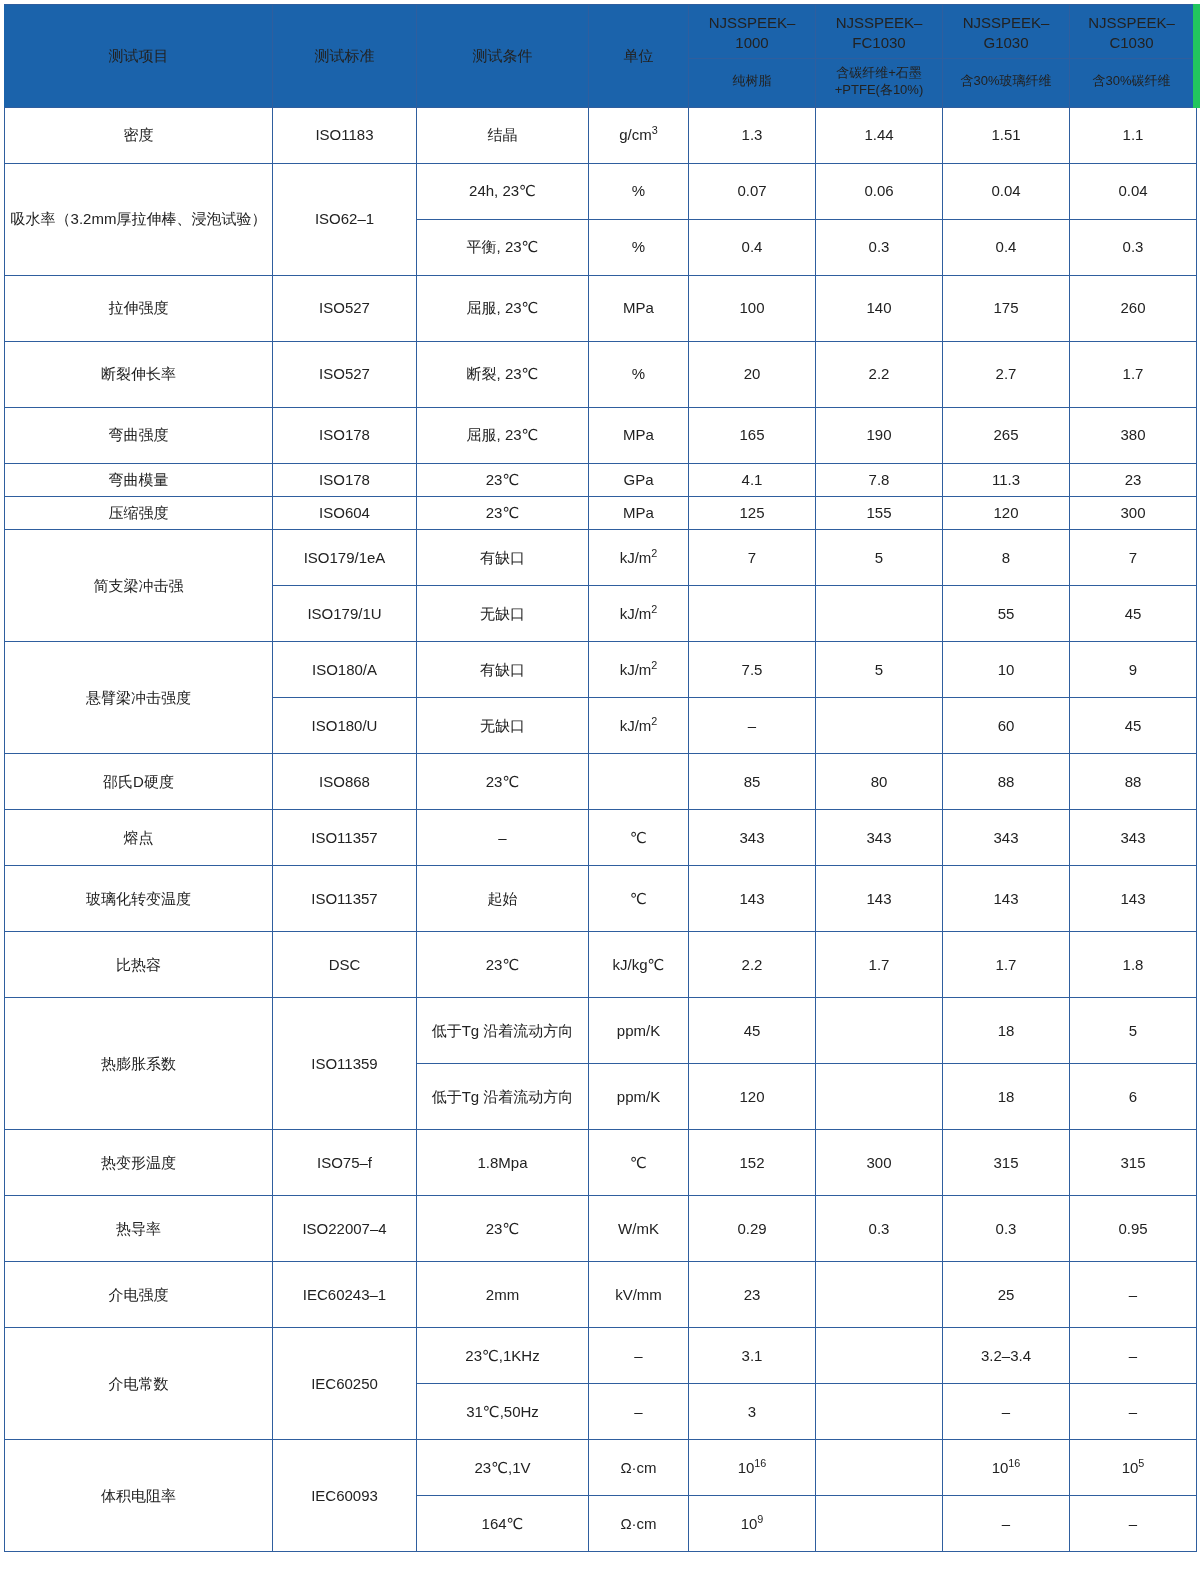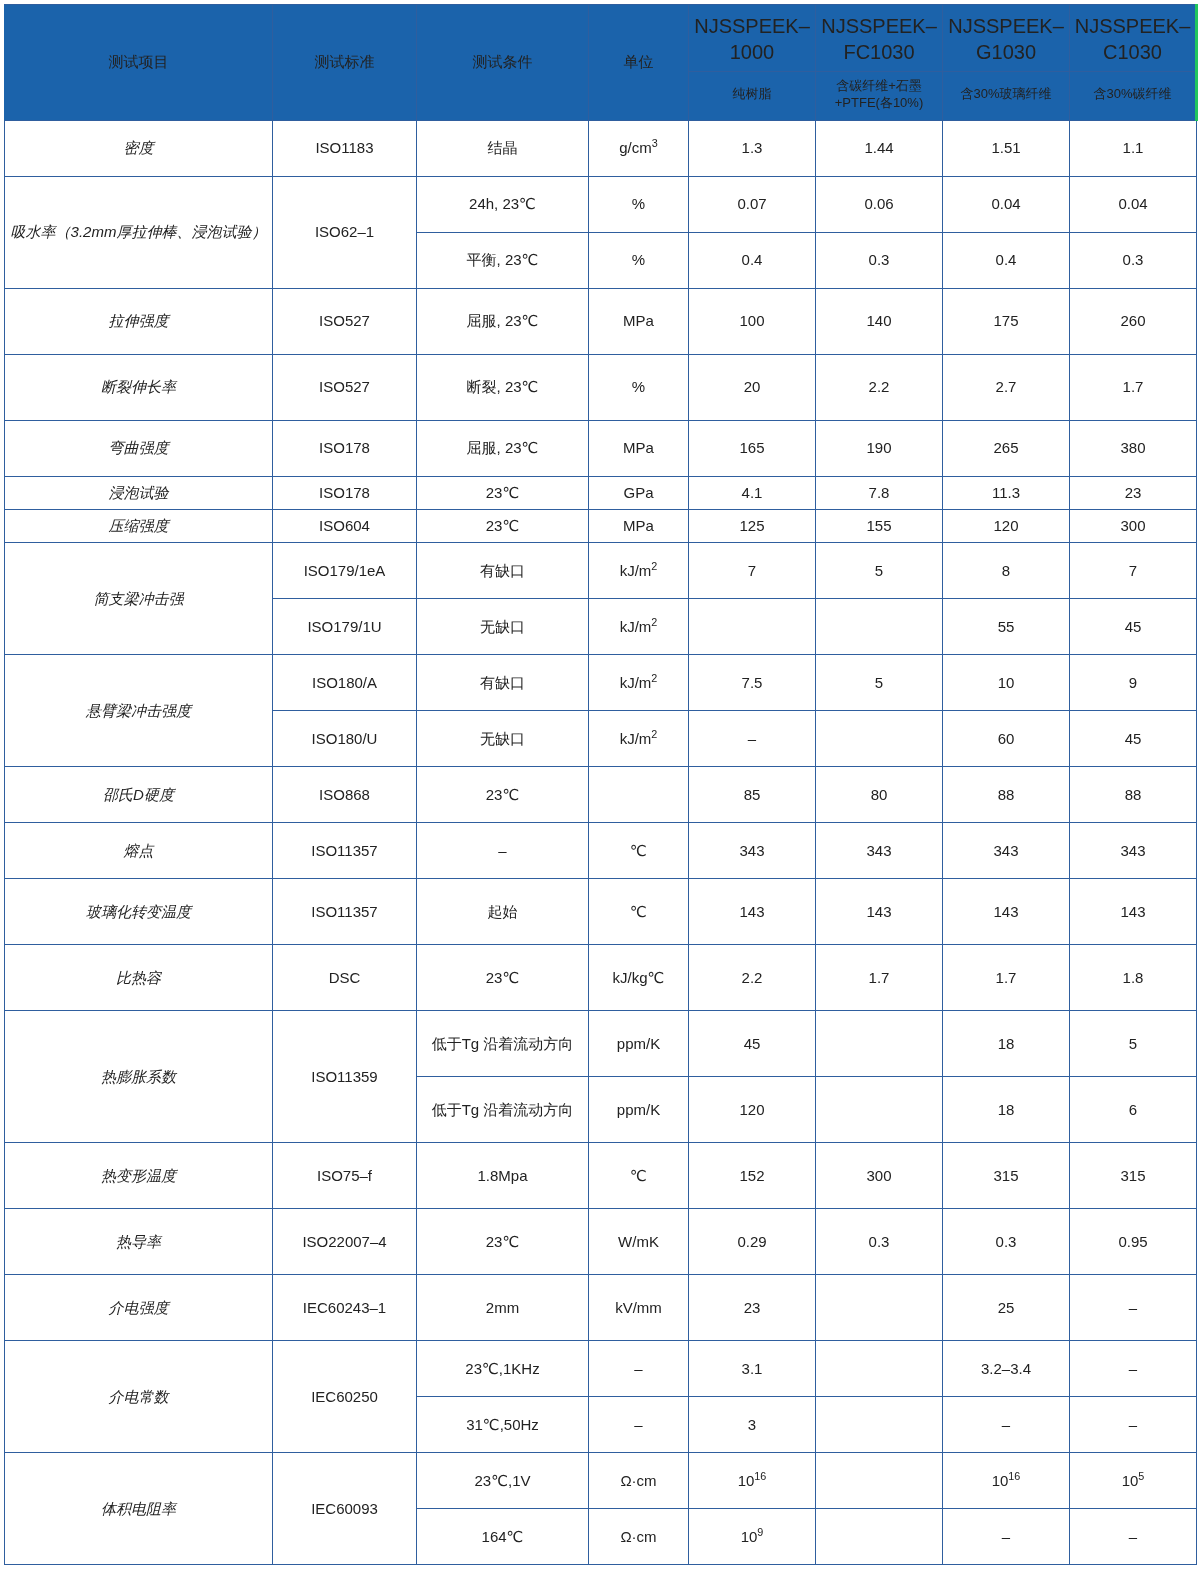--- a/index.html
+++ b/index.html
@@ -41,41 +41,40 @@
   }
   thead th {
     background: #1b63ab;
     color: #ffffff;
     border-color: #6f9bd0;
     font-weight: normal;
     font-size: 16px;
     padding: 10px 4px;
   }
   thead th.grade-name {
-    font-size: 20px;
+    font-size: 15px;
     line-height: 1.3;
     padding: 8px 4px 6px 4px;
   }
   thead th.grade-desc {
     font-size: 13px;
     line-height: 1.3;
     padding: 6px 4px 8px 4px;
   }
   thead th.left-head {
     border-left: 1px solid #1b63ab;
     margin-left: 48px;
   }
   thead th.right-head {
-    border-right: 3px solid #22c55e;
+    border-right: 7px solid #22c55e;
   }
   td.item {
     font-size: 16px;
     padding: 10px 8px;
     line-height: 1.45;
-    font-style: italic;
   }
   td.std, td.cond, td.unit {
     font-size: 15px;
   }
   td.val {
     font-size: 15px;
   }
   sup {
     font-size: 0.72em;
     vertical-align: super;
@@ -176,21 +175,21 @@
         <td class="std">ISO178</td>
         <td class="cond">屈服, 23℃</td>
         <td class="unit">MPa</td>
         <td class="val">165</td>
         <td class="val">190</td>
         <td class="val">265</td>
         <td class="val">380</td>
       </tr>
 
       <tr>
-        <td class="item">浸泡试验</td>
+        <td class="item">弯曲模量</td>
         <td class="std">ISO178</td>
         <td class="cond">23℃</td>
         <td class="unit">GPa</td>
         <td class="val">4.1</td>
         <td class="val">7.8</td>
         <td class="val">11.3</td>
         <td class="val">23</td>
       </tr>
 
       <tr>

